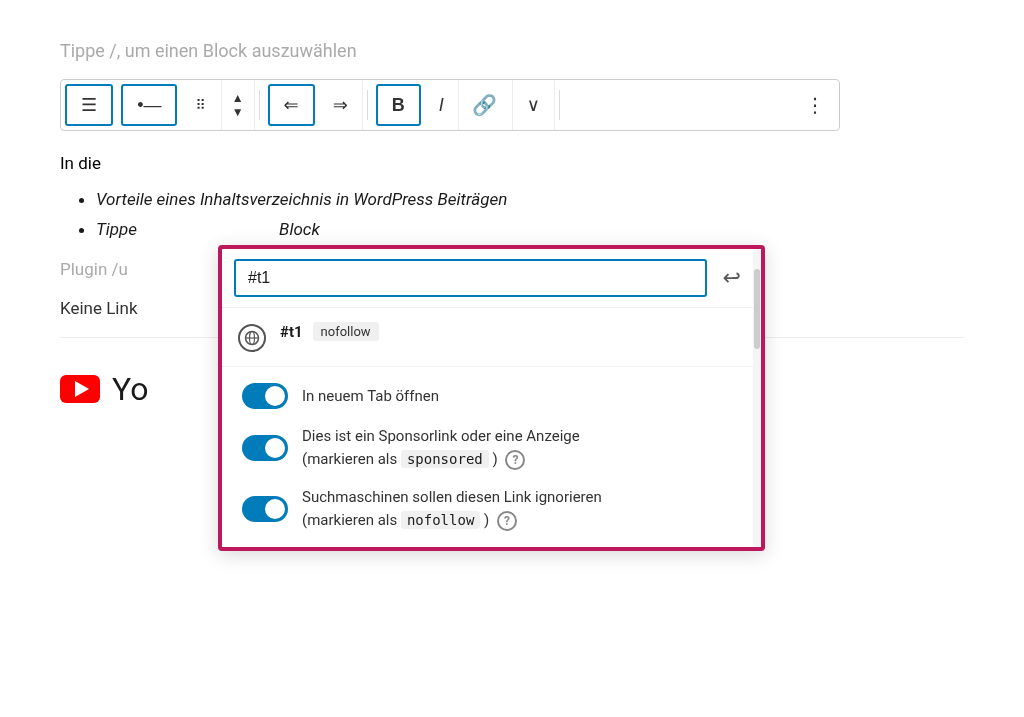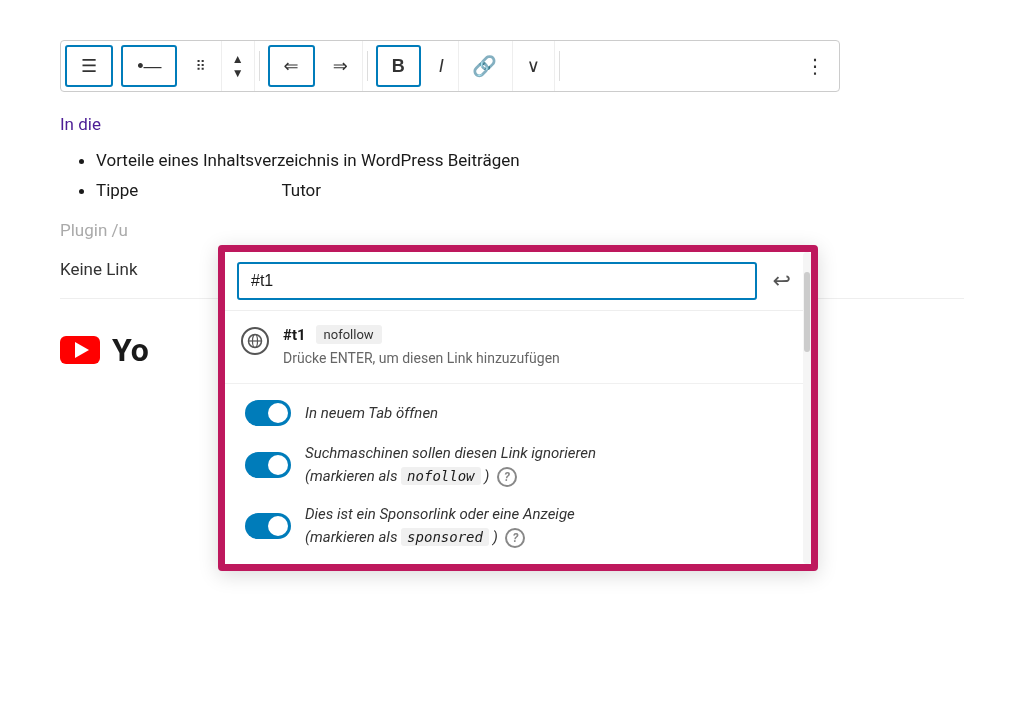--- a/index.html
+++ b/index.html
@@ -91,20 +91,21 @@
     .bullet-list {
       list-style: disc;
       padding-left: 36px;
       margin-bottom: 10px;
     }
 
     .bullet-list li {
       font-size: 17px;
       line-height: 1.8;
       color: #1a1a1a;
+      font-style: italic;
     }
 
     .placeholder-line {
       color: #aaa;
       font-size: 17px;
       margin: 10px 0;
     }
 
     .keine-lust-line {
       font-size: 17px;
@@ -133,32 +134,32 @@
       width: 0;
       height: 0;
       border-top: 8px solid transparent;
       border-bottom: 8px solid transparent;
       border-left: 14px solid #fff;
       margin-left: 3px;
     }
 
     .youtube-text {
       font-size: 32px;
-      font-weight: 700;
+      font-weight: 400;
       color: #1a1a1a;
     }
 
     
     .link-popup {
       position: absolute;
       top: 245px;
       left: 218px;
-      width: 600px;
+      width: 547px;
       background: #fff;
-      border: 7px solid #be185d;
+      border: 4px solid #be185d;
       border-radius: 4px;
       box-shadow: 0 4px 20px rgba(0,0,0,0.15);
       z-index: 100;
     }
 
     .link-search-row {
       display: flex;
       align-items: center;
       padding: 10px 12px;
       border-bottom: 1px solid #eee;
@@ -283,21 +284,20 @@
       bottom: 3px;
       background: white;
       border-radius: 50%;
       transition: .3s;
       transform: translateX(20px);
     }
 
     .toggle-label {
       flex: 1;
       line-height: 1.5;
-      font-style: italic;
     }
 
     .inline-code {
       background: #f0f0f0;
       border-radius: 3px;
       padding: 1px 6px;
       font-family: monospace;
       font-size: 14px;
       color: #1a1a1a;
     }
@@ -331,29 +331,30 @@
       position: absolute;
       right: 1px;
       top: 20px;
       width: 6px;
       height: 80px;
       background: #ccc;
       border-radius: 3px;
     }
 
     .partial-text {
-      color: #4c1d95;
+      color: #000000;
       font-size: 17px;
     }
   </style>
 </head>
 <body>
 
 <div class="editor-area">
 
+  <div class="placeholder-text">Tippe /, um einen Block auszuwählen</div>
 
   <div class="toolbar-row">
     <button class="toolbar-btn" title="List view">
       <span>☰</span>
     </button>
     <div class="toolbar-group">
       <button class="toolbar-btn">
         <span>•—</span>
       </button>
       <button class="toolbar-btn">
@@ -399,21 +400,21 @@
       <span class="partial-text">In die</span>
     </div>
 
     <ul class="bullet-list">
       <li>
         <span>Vorteile eines Inhaltsverzeichnis in WordPress Beiträgen</span>
       </li>
       <li>
         <span>Tippe</span>
         <span> &nbsp;&nbsp;&nbsp;&nbsp;&nbsp;&nbsp;&nbsp;&nbsp;&nbsp;&nbsp;&nbsp;&nbsp;&nbsp;&nbsp;&nbsp;&nbsp;&nbsp;&nbsp;&nbsp;&nbsp;&nbsp;&nbsp;&nbsp;&nbsp;&nbsp;&nbsp;&nbsp;&nbsp;&nbsp;&nbsp;&nbsp;&nbsp; </span>
-        <span>Tutor</span>
+        <span>Block</span>
       </li>
     </ul>
 
     <div class="placeholder-line">
       <span>Plugin /u</span>
     </div>
 
     <div style="margin: 10px 0;"></div>
 
     <div class="keine-lust-line">
@@ -445,62 +446,61 @@
           <circle cx="8" cy="8" r="6.5" stroke="#555" stroke-width="1.5"></circle>
           <ellipse cx="8" cy="8" rx="2.5" ry="6.5" stroke="#555" stroke-width="1.2"></ellipse>
           <line x1="1.5" y1="8" x2="14.5" y2="8" stroke="#555" stroke-width="1.2"></line>
         </svg>
       </div>
       <div class="link-result-content">
         <div class="link-result-title">
           <span>#t1</span>
           <span class="internal-badge">nofollow</span>
         </div>
-        <div class="link-result-desc">Drücke ENTER, um diesen Link hinzuzufügen</div>
       </div>
     </div>
 
     <div class="link-options">
 
       <div class="toggle-row">
         <label class="toggle-switch">
           <input type="checkbox" checked="" style="">
           <span class="toggle-slider"></span>
         </label>
         <span class="toggle-label">In neuem Tab öffnen</span>
+      </div>
+
+      <div class="toggle-row">
+        <label class="toggle-switch">
+          <input type="checkbox" checked="" style="">
+          <span class="toggle-slider"></span>
+        </label>
+        <span class="toggle-label">
+          <span>Dies ist ein Sponsorlink oder eine Anzeige</span>
+          <br>
+          (markieren als <code class="inline-code">sponsored</code>
+          <span> ) </span>
+          <span class="help-icon">?</span>
+        </span>
       </div>
 
       <div class="toggle-row">
         <label class="toggle-switch">
           <input type="checkbox" checked="" style="">
           <span class="toggle-slider"></span>
         </label>
         <span class="toggle-label">
           <span>Suchmaschinen sollen diesen Link ignorieren</span>
           <br>
           (markieren als <code class="inline-code">nofollow</code>
           <span> ) </span>
           <span class="help-icon">?</span>
         </span>
       </div>
 
-      <div class="toggle-row">
-        <label class="toggle-switch">
-          <input type="checkbox" checked="" style="">
-          <span class="toggle-slider"></span>
-        </label>
-        <span class="toggle-label">
-          <span>Dies ist ein Sponsorlink oder eine Anzeige</span>
-          <br>
-          (markieren als <code class="inline-code">sponsored</code>
-          <span> ) </span>
-          <span class="help-icon">?</span>
-        </span>
-      </div>
-
     </div>
 
     <div class="scrollbar-track">
       <div class="scrollbar-thumb"></div>
     </div>
   </div>
 
 </div>
 
 </body></html>

